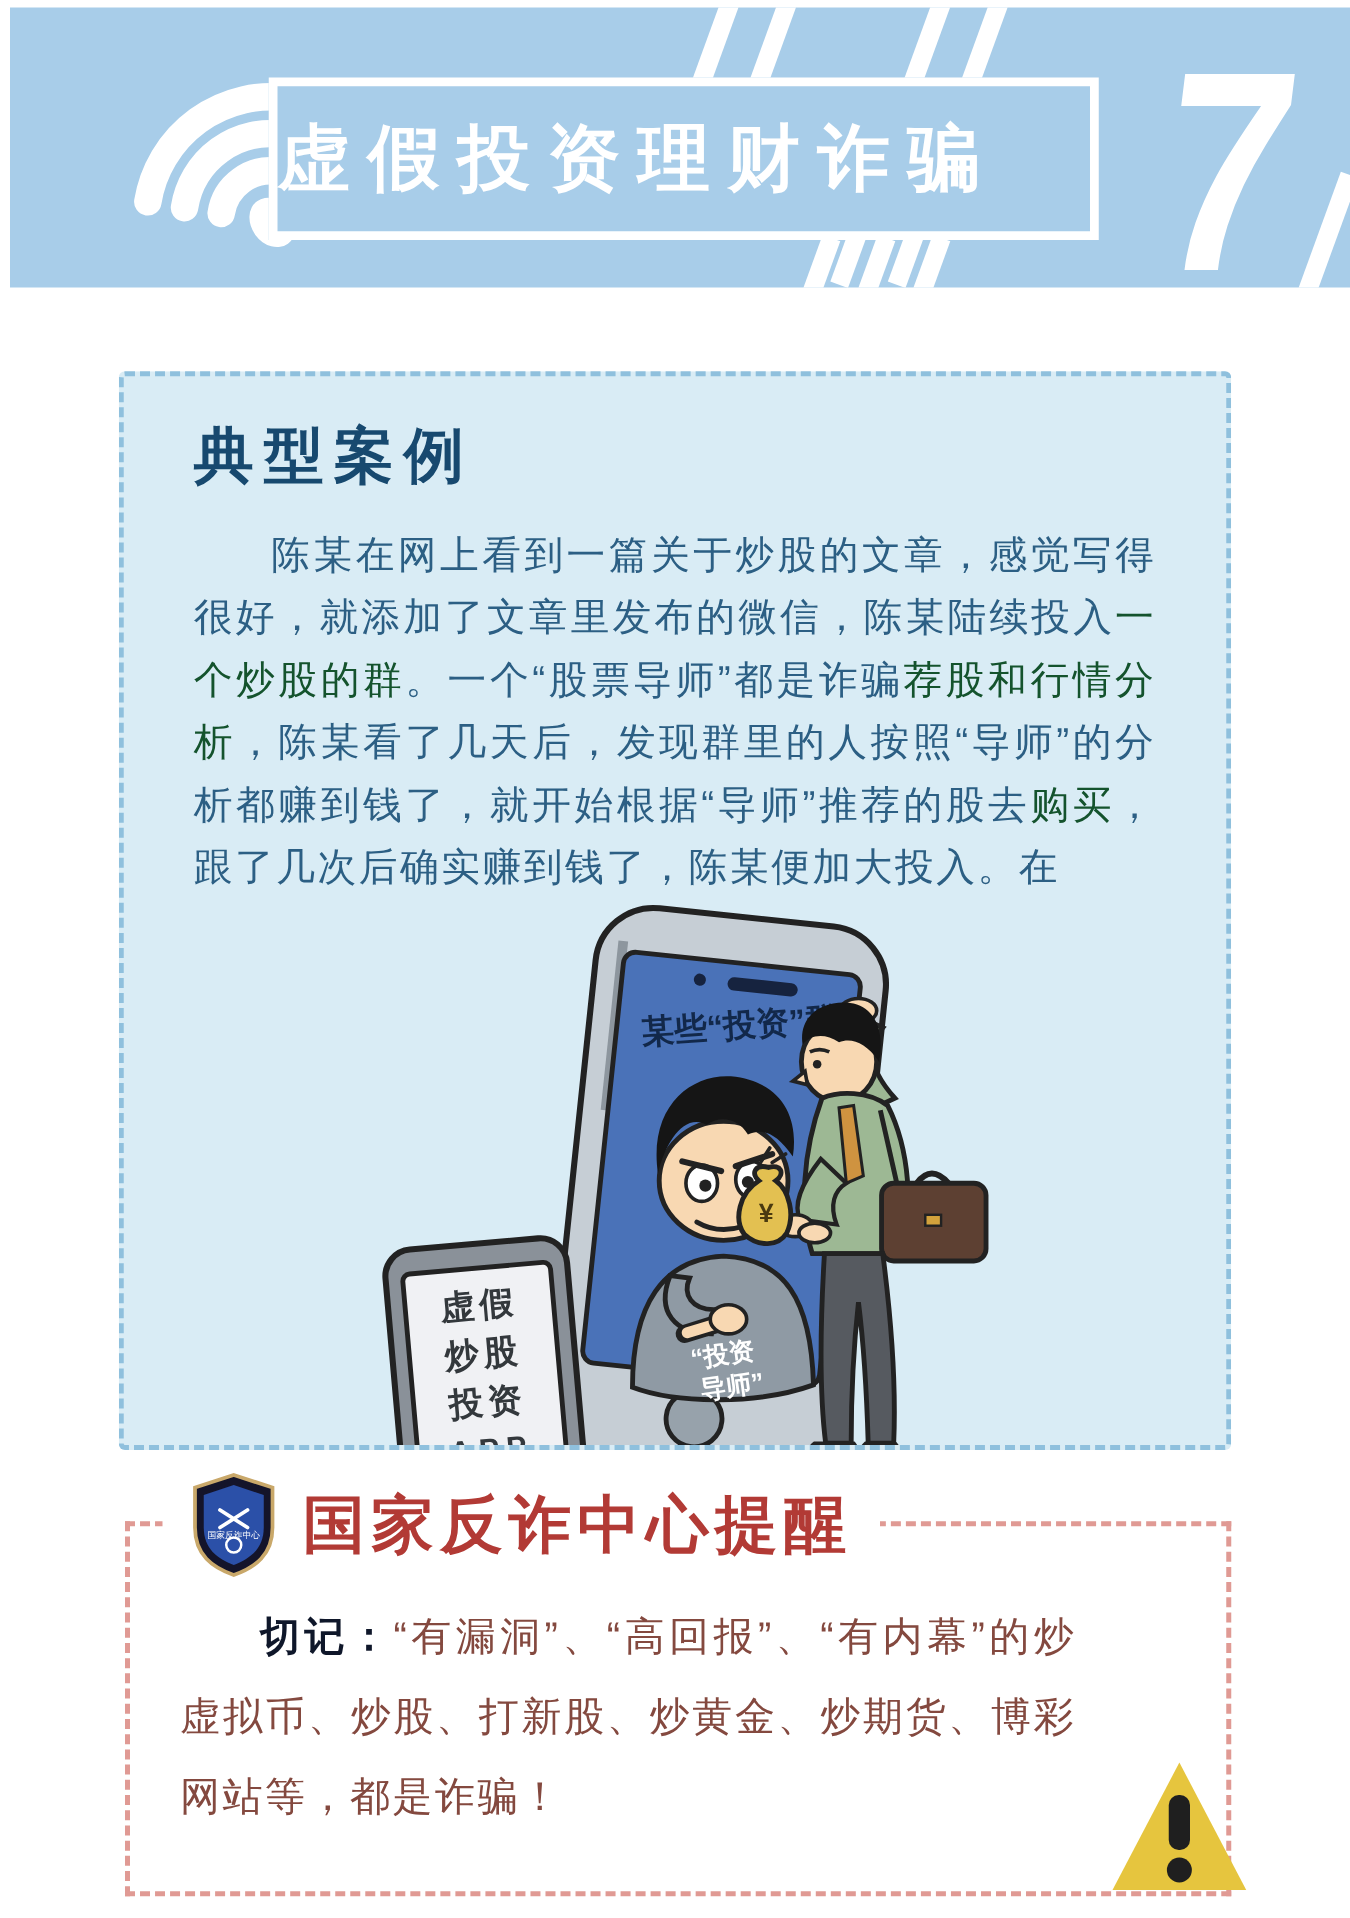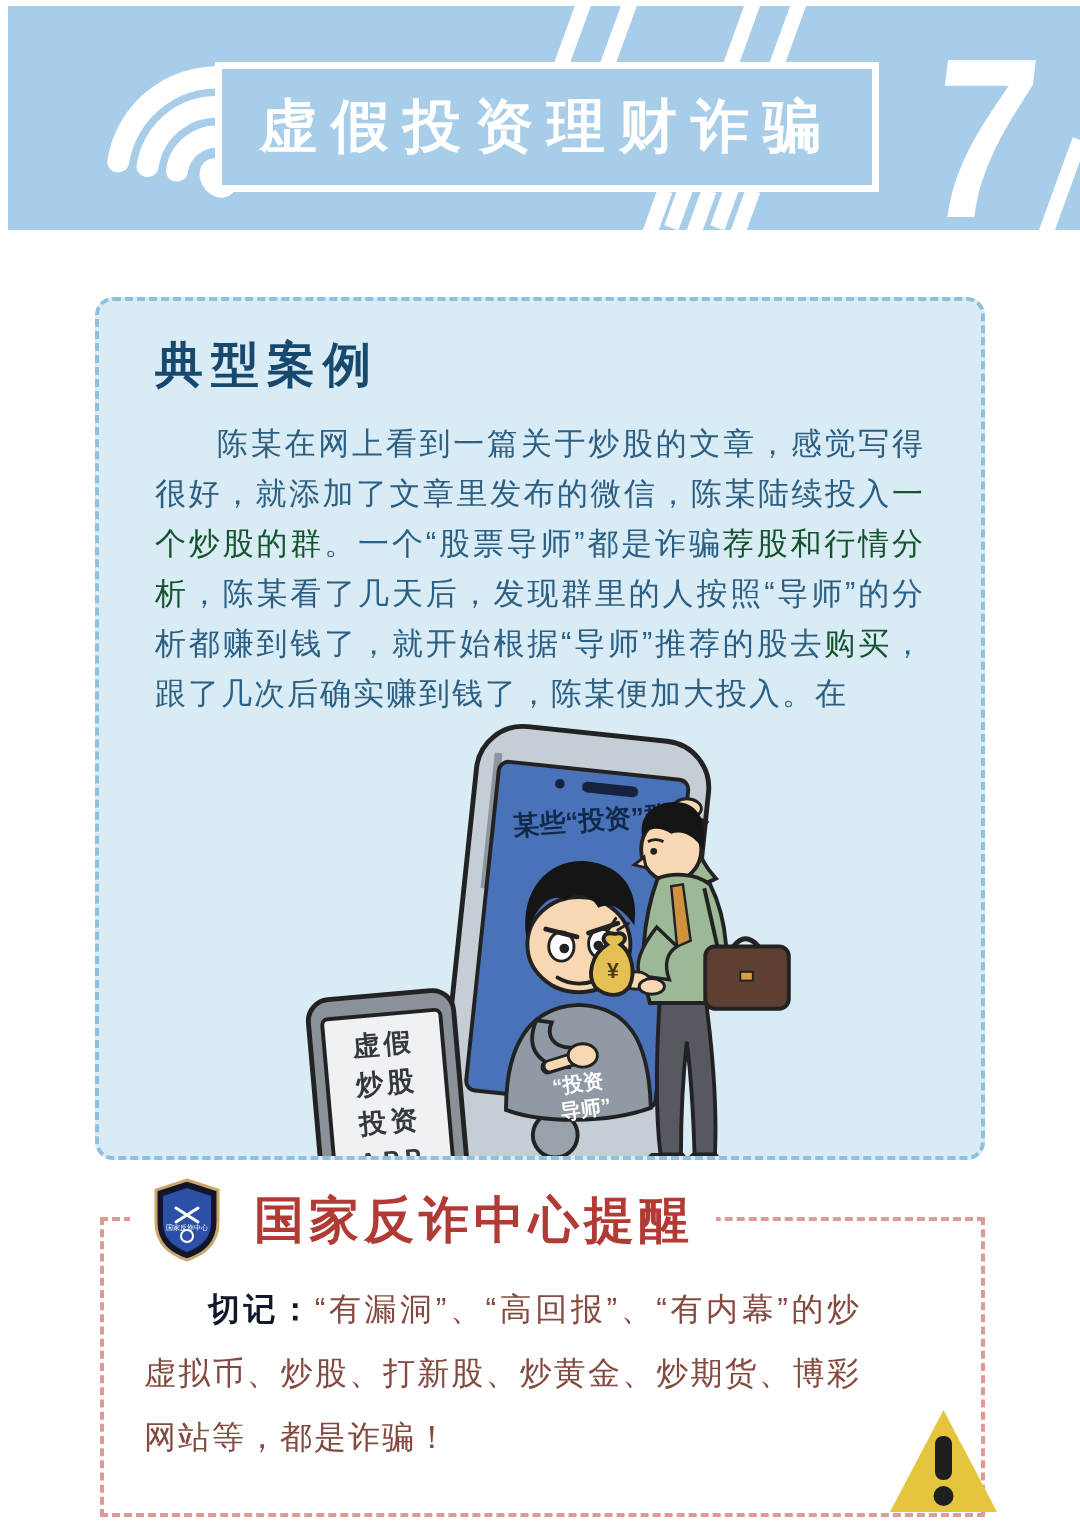--- a/index.html
+++ b/index.html
@@ -11,46 +11,46 @@
   .stripe{position:absolute;background:#ffffff;width:15px;transform:rotate(20deg);}
   .st1{left:560px;top:-30px;height:100px;}
   .st2{left:606px;top:-30px;height:100px;}
   .st3{left:702px;top:-40px;height:270px;}
   .st4{left:748px;top:-40px;height:270px;}
   .st5{left:636px;top:182px;height:80px;}
   .st6{left:680px;top:182px;height:80px;}
   .st7{left:724px;top:182px;height:80px;}
   .st8{left:1042px;top:130px;height:130px;}
   .banner{position:absolute;left:207px;top:56px;width:650px;height:116px;border:7px solid #ffffff;
-          background:#a8cde9;display:flex;align-items:center;justify-content:center;z-index:2;}
+          background:#a8cde9;display:flex;align-items:center;justify-content:flex-start;z-index:2;}
   .banner span{color:#ffffff;font-size:58px;font-weight:bold;letter-spacing:14px;white-space:nowrap;}
   .big-number{position:absolute;right:34px;top:18px;color:#ffffff;font-size:228px;line-height:1;
               font-weight:bold;transform:skewX(-7deg) scaleX(.82);z-index:1;}
   .wifi{position:absolute;left:88px;top:26px;transform:rotate(-36deg);}
 
   
   .case-box{position:absolute;left:95px;top:297px;width:890px;height:863px;box-sizing:border-box;
-            background:#d9ecf5;border:4px dashed #8fc0dd;border-radius:18px;
+            background:#d9ecf5;border:4px dashed #8fc0dd;border-radius:5px;
             padding:26px 56px 0 56px;overflow:hidden;}
   .case-title{margin:6px 0 22px 0;color:#17496f;font-size:48px;font-weight:800;letter-spacing:8px;}
   .case-text{margin:0;color:#2c5f84;font-size:31px;line-height:50px;letter-spacing:2px;
              text-align:justify;text-indent:2em;}
   .case-text .seg-bold,.case-left .seg-bold{font-weight:normal;color:#14532d;}
   .reminder-text .seg-bold{font-weight:bold;color:#0f172a;font-family:Liberation Serif, serif;}
   .case-row{display:flex;margin-top:4px;height:486px;}
   .case-left{flex:none;width:252px;margin:0;color:#2c5f84;font-size:31px;line-height:50px;
              letter-spacing:2px;text-align:justify;}
   .illustration{position:relative;flex:1;height:100%;}
   .illustration svg{position:absolute;left:0;top:0;width:100%;height:100%;}
 
   
   .reminder-box{position:absolute;left:100px;top:1217px;width:885px;height:300px;box-sizing:border-box;
                 border:4px dashed #e09a94;padding:56px 120px 0 40px;overflow:visible;}
   .reminder-head{position:absolute;left:130px;top:1178px;height:84px;display:flex;align-items:center;
-                 gap:32px;background:#ffffff;padding:0 22px;z-index:3;text-align:right;}
+                 gap:20px;background:#ffffff;padding:0 22px;z-index:3;text-align:right;}
   .reminder-title{margin:0;color:#b23a35;font-size:50px;font-weight:800;letter-spacing:5px;white-space:nowrap;}
   .reminder-text{margin:0;color:#84493f;font-size:32px;line-height:64px;letter-spacing:2px;
                  text-align:justify;text-indent:2em;}
   .warning-abs{position:absolute;left:782px;top:185px;z-index:4;}
 </style>
 </head>
 <body>
 
 <div class="page">
 

